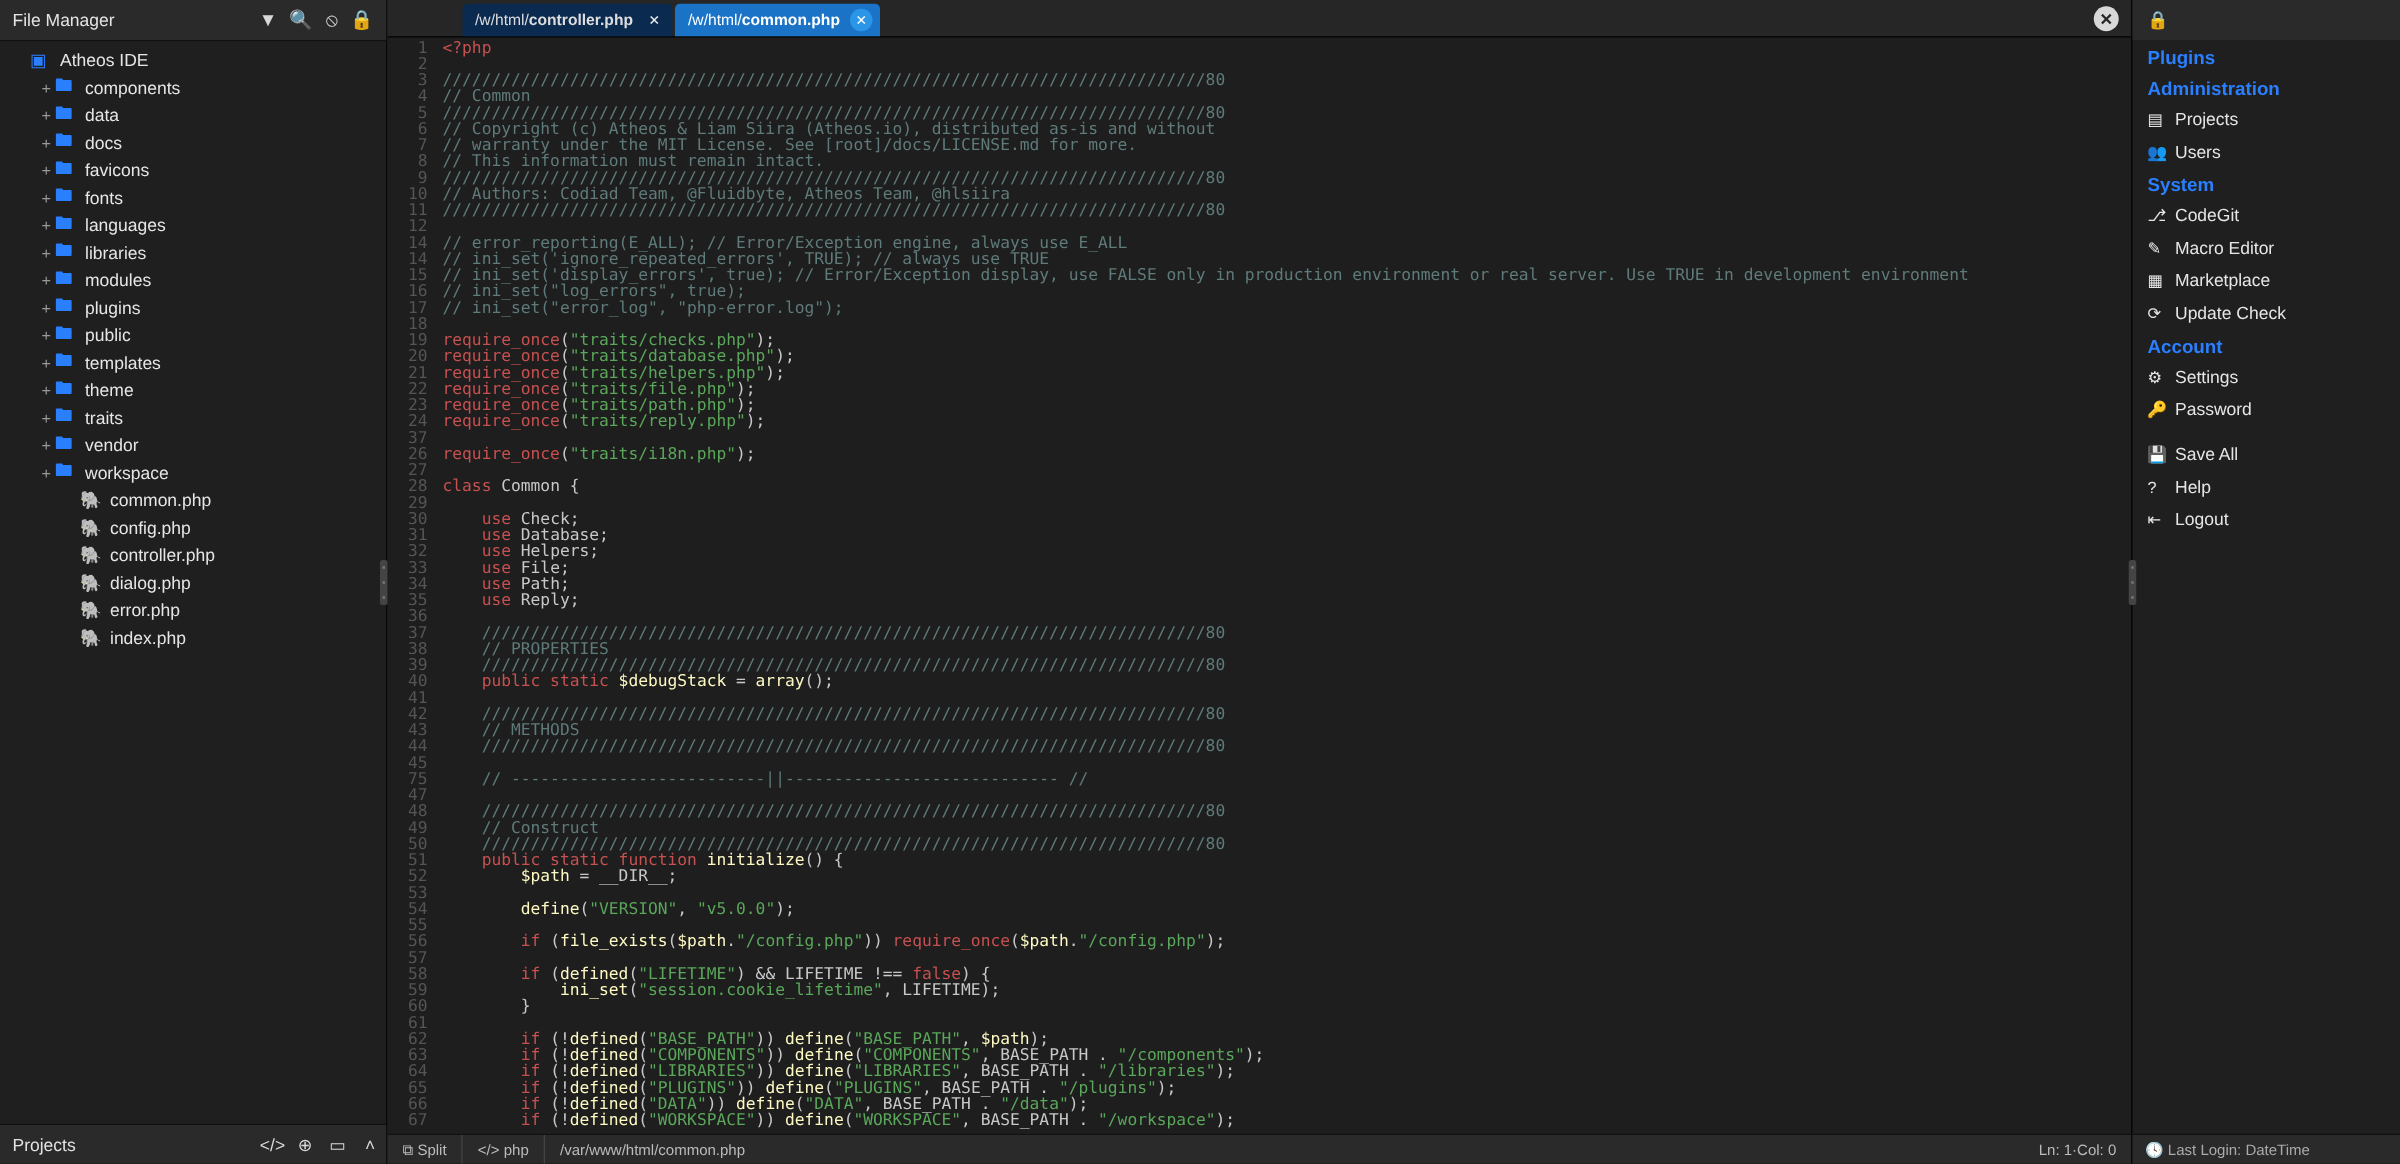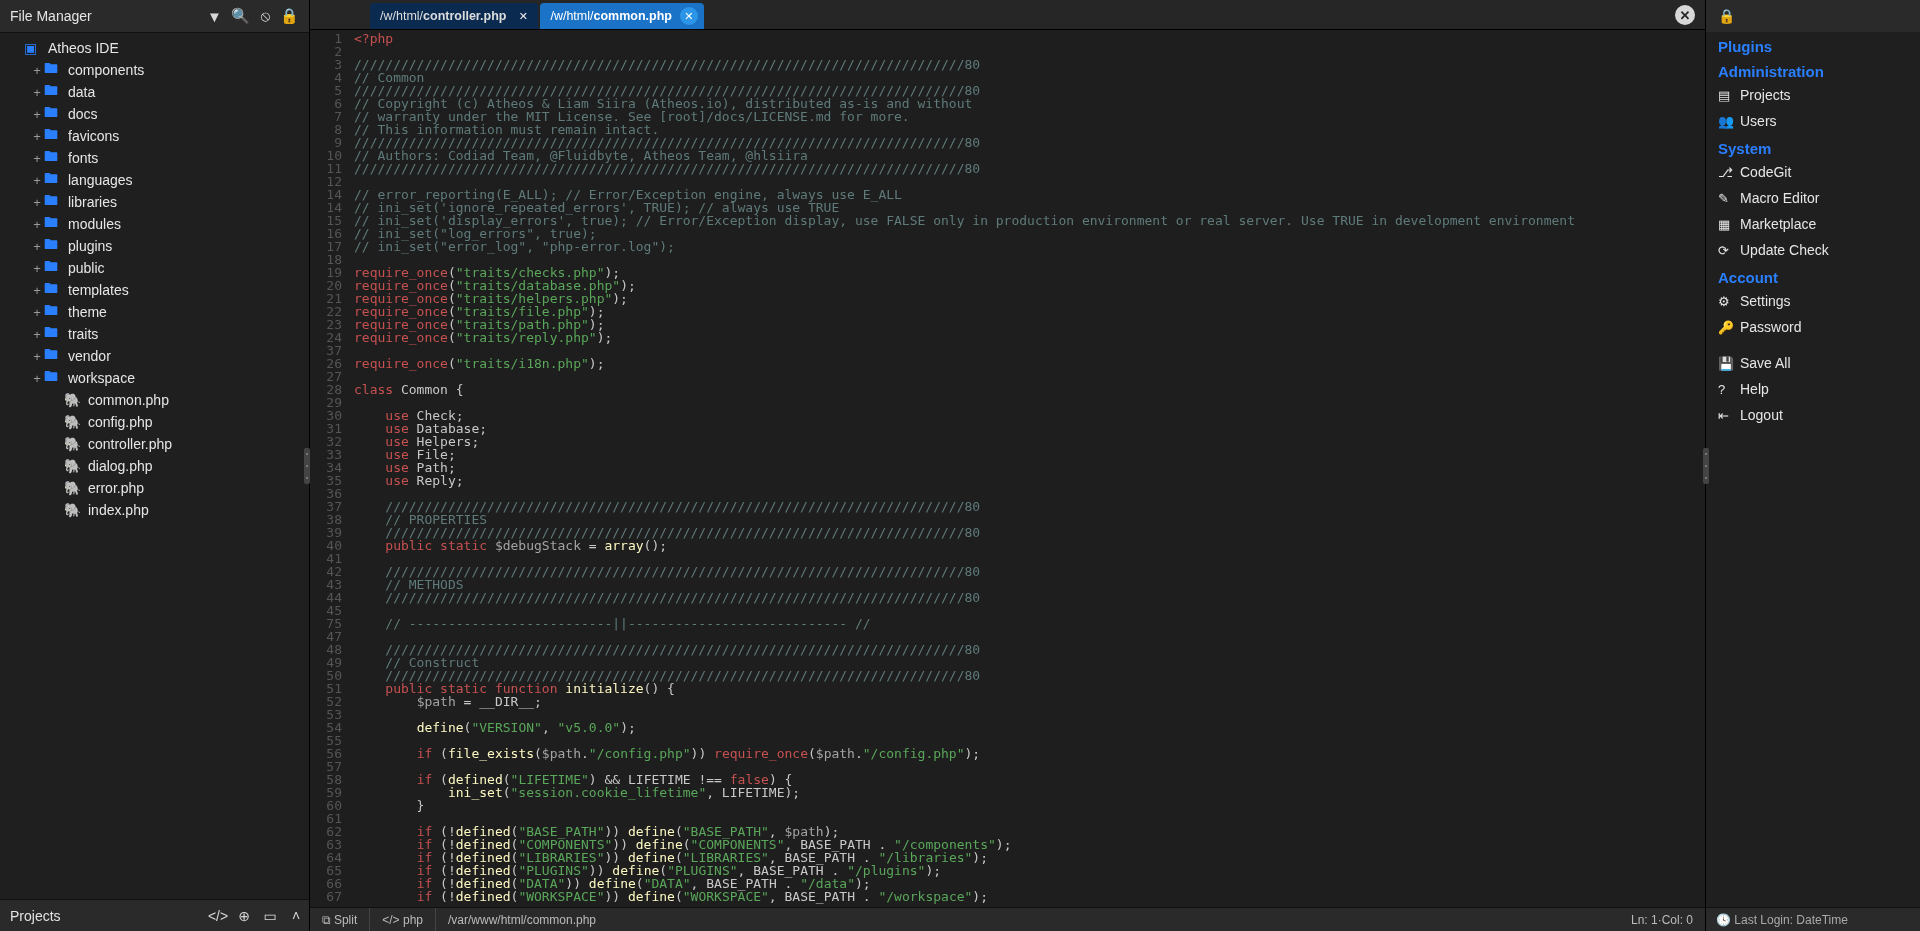--- a/index.html
+++ b/index.html
@@ -44,21 +44,21 @@
 #editor{flex:1;display:flex;overflow:hidden;font-family:Consolas,monospace;font-size:13px;line-height:13px;background:#1e1e1e;}
 #gutter{width:38px;background:#1e1e1e;color:#555;text-align:right;padding-right:6px;padding-top:2px;user-select:none;}
 #gutter div{height:13px;}
 #code{flex:1;padding-top:2px;padding-left:6px;white-space:pre;overflow:hidden;color:#c8c8c8;}
 #code div{height:13px;}
 .c-red{color:#c75050;}
 .c-cmt{color:#5f7a7a;}
 .c-kw{color:#c75050;}
 .c-str{color:#5aa65a;}
 .c-fn{color:#fef9c3;}
-.c-var{color:#a3a3a3;}
+.c-var{color:#fef9c3;}
 #statusbar{height:24px;background:#2a2a2a;display:flex;align-items:center;font-size:12px;color:#bbb;border-top:1px solid #111;}
 #statusbar .sbi{padding:0 12px;border-right:1px solid #444;display:flex;align-items:center;height:100%;}
 #statusbar .right{margin-left:auto;padding:0 12px;}
 
 
 #right{width:215px;background:#1f1f1f;border-left:1px solid #000;display:flex;flex-direction:column;position:relative;}
 #right-drag{left:-3px;}
 #right-header{height:32px;background:#2a2a2a;display:flex;align-items:center;padding-left:12px;}
 .sect{padding:6px 12px 2px 12px;color:#2a7fff;font-weight:600;font-size:15px;}
 .ritem{display:flex;align-items:center;padding:5px 12px;cursor:pointer;color:#e6e6e6;}

